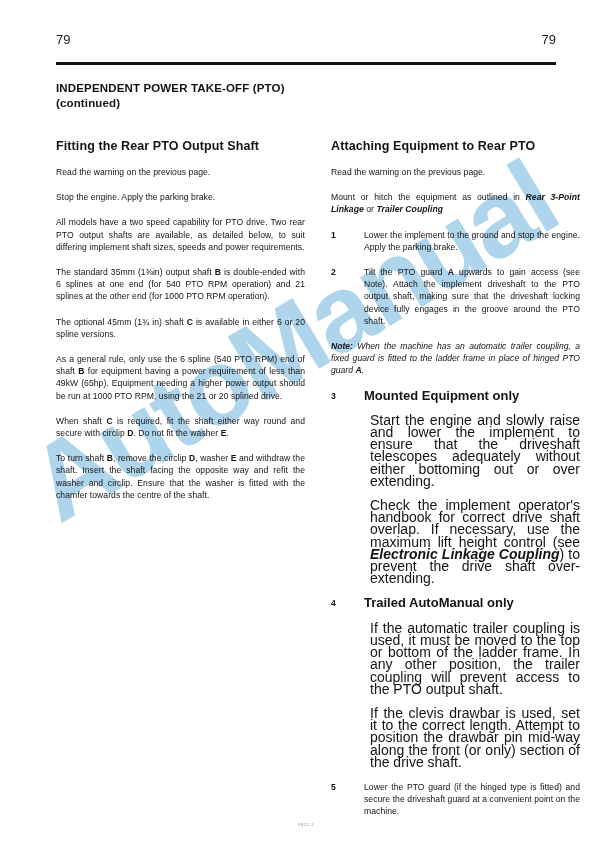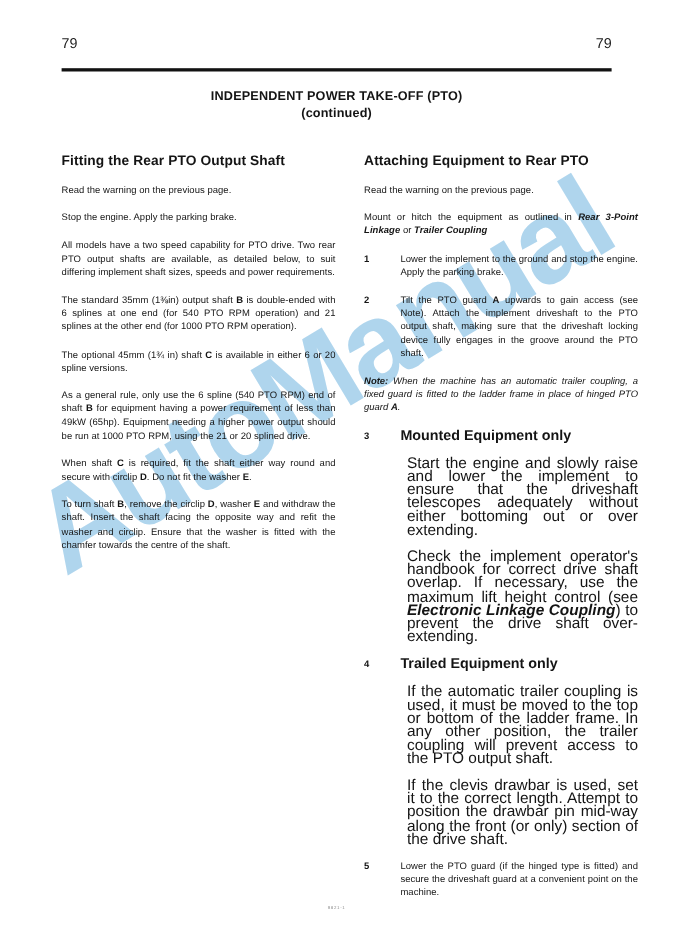--- a/index.html
+++ b/index.html
@@ -81,21 +81,21 @@
     top: 62px;
     height: 2.6px;
     background: #121212;
   }
 
   .section-title {
     position: absolute;
     left: 56px;
     right: 56px;
     top: 81px;
-    text-align: center;
+    text-align: left;
     font-size: 11.5px;
     font-weight: 700;
     line-height: 14.5px;
     letter-spacing: 0.15px;
   }
 
   
   .columns {
     position: absolute;
     left: 0;
@@ -245,21 +245,21 @@
 
       <div class="num-item">
         <span class="num">3</span>
         <div class="subhead">Mounted Equipment only</div>
         <p class="sub-p">Start the engine and slowly raise and lower the implement to ensure that the driveshaft telescopes adequately without either bottoming out or over extending.</p>
         <p class="sub-p"><span>Check the implement operator's handbook for correct drive shaft overlap. If necessary, use the maximum lift height control (see </span><span class="bi">Electronic Linkage Coupling</span><span>) to prevent the drive shaft over-extending.</span></p>
       </div>
 
       <div class="num-item">
         <span class="num">4</span>
-        <div class="subhead">Trailed Equipment only</div>
+        <div class="subhead">Trailed AutoManual only</div>
         <p class="sub-p">If the automatic trailer coupling is used, it must be moved to the top or bottom of the ladder frame. In any other position, the trailer coupling will prevent access to the PTO output shaft.</p>
         <p class="sub-p">If the clevis drawbar is used, set it to the correct length. Attempt to position the drawbar pin mid-way along the front (or only) section of the drive shaft.</p>
       </div>
 
       <div class="num-item">
         <span class="num">5</span>
         <div class="txt">Lower the PTO guard (if the hinged type is fitted) and secure the driveshaft guard at a convenient point on the machine.</div>
       </div>
     </div>
   </div>

